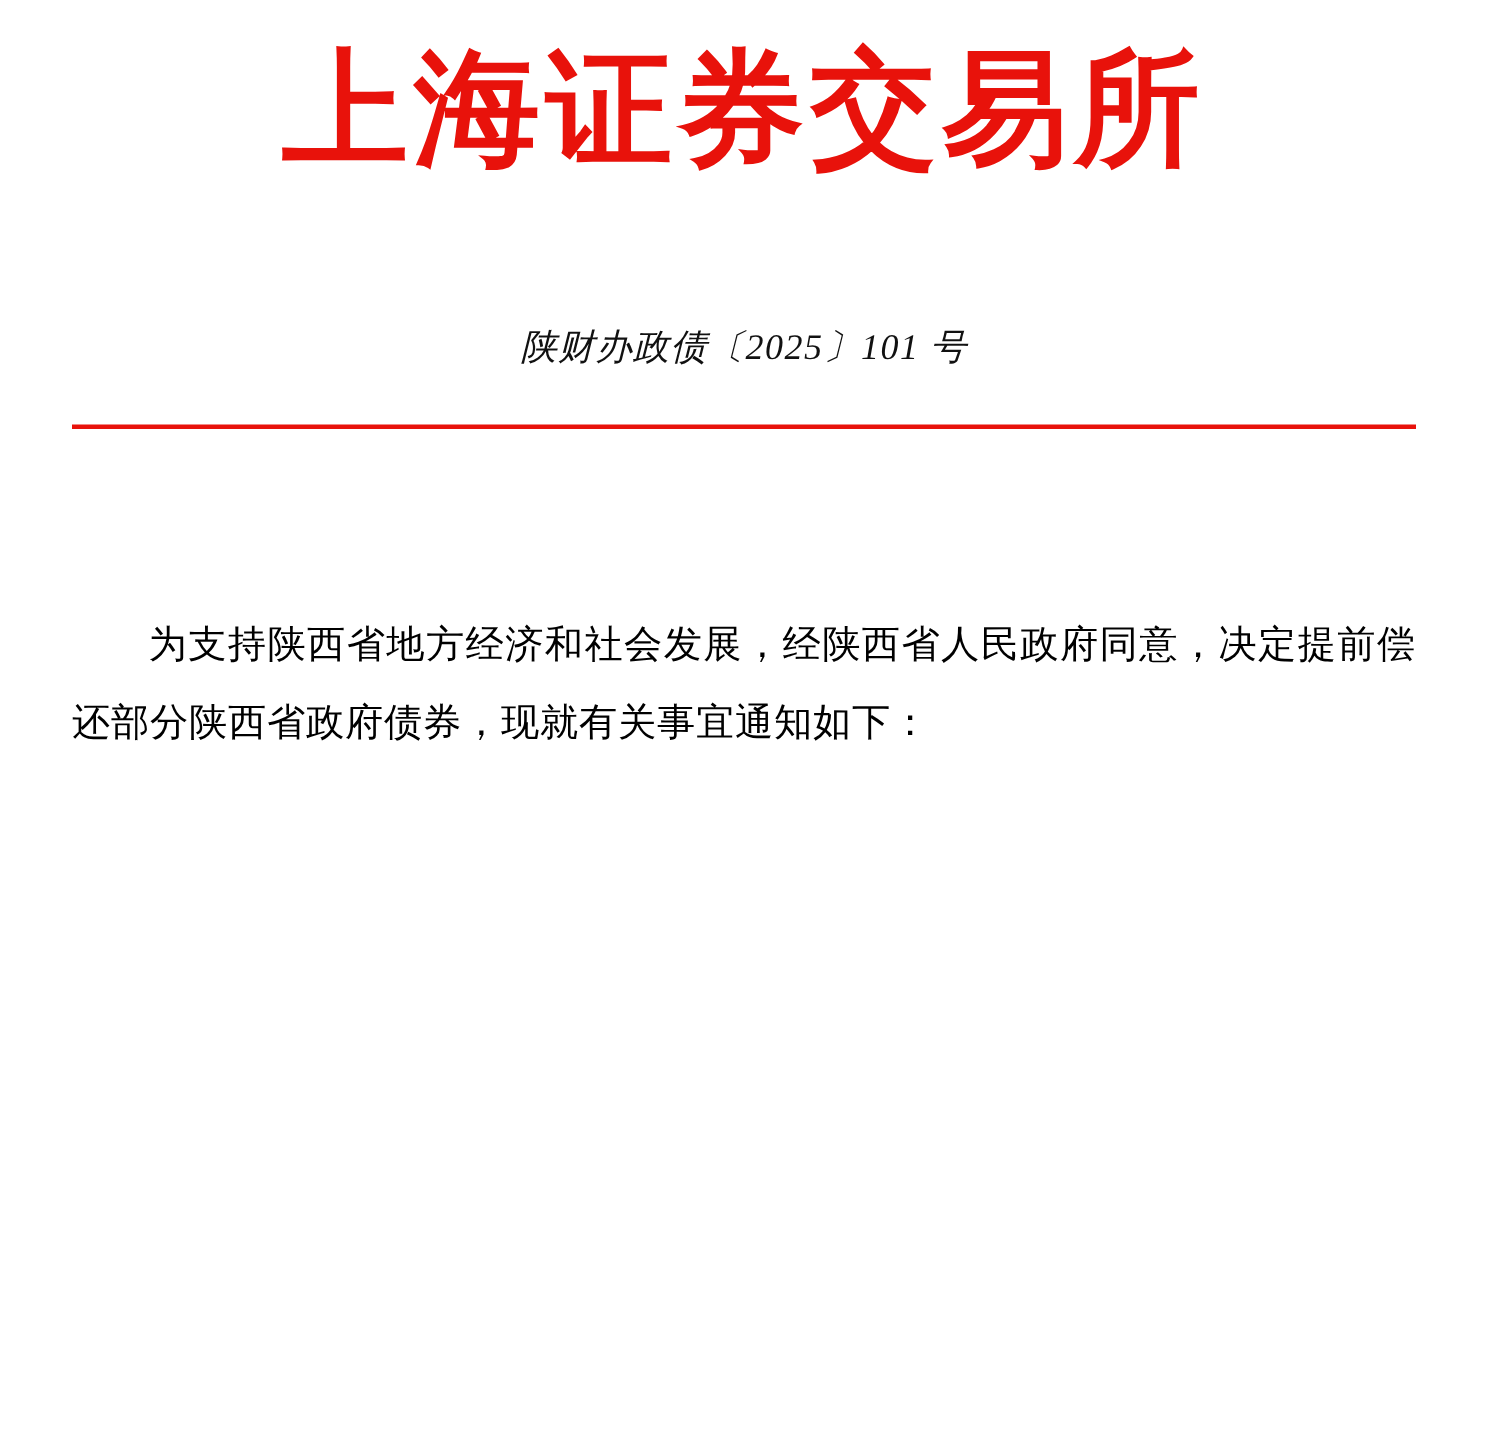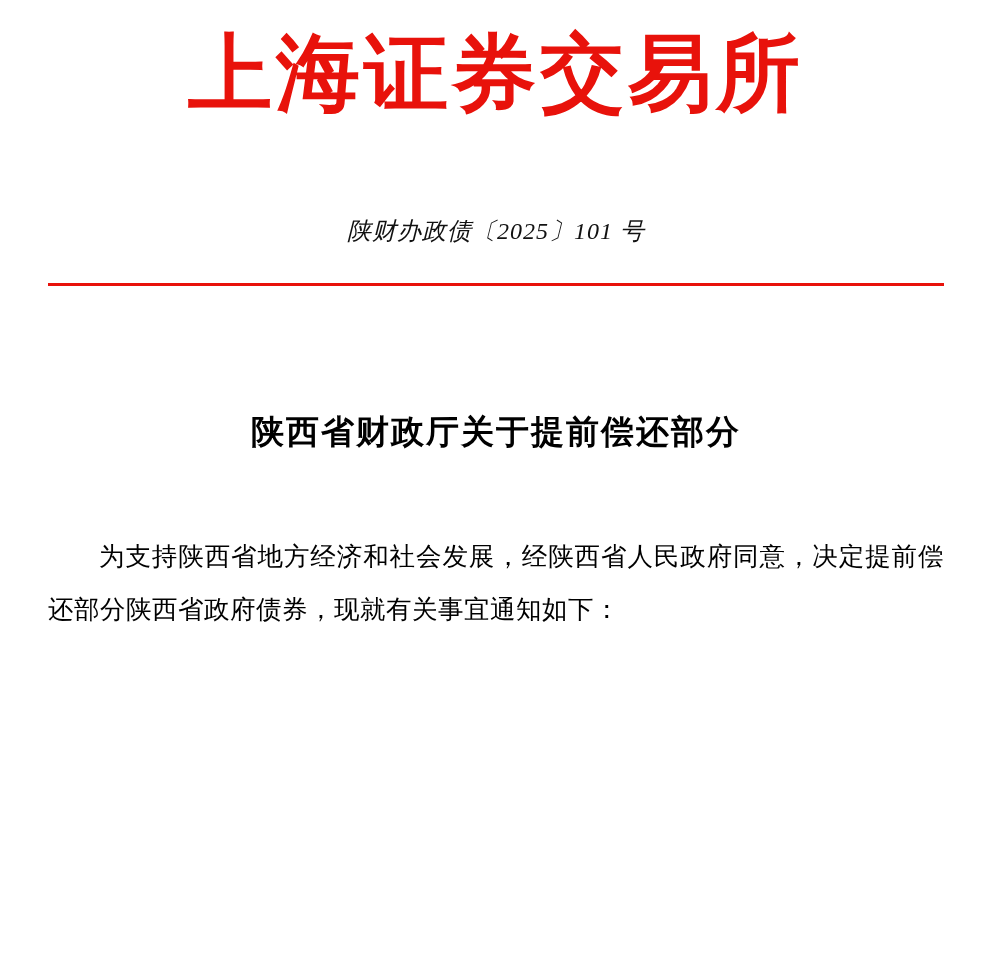--- a/index.html
+++ b/index.html
@@ -92,20 +92,19 @@
 
   <div class="masthead">
     <div class="masthead-title">上海证券交易所</div>
   </div>
 
   <div class="doc-number">陕财办政债〔2025〕101 号</div>
 
   <div class="red-rule"></div>
 
   <div class="doc-title">
-    <span class="line">陕西省财政厅关于提前偿还部分</span>
   </div>
 
   <div class="body-text">
     <p class="para indent">为支持陕西省地方经济和社会发展，经陕西省人民政府同意，决定提前偿还部分陕西省政府债券，现就有关事宜通知如下：</p>
   </div>
 
 </div>
 
 </body></html>

